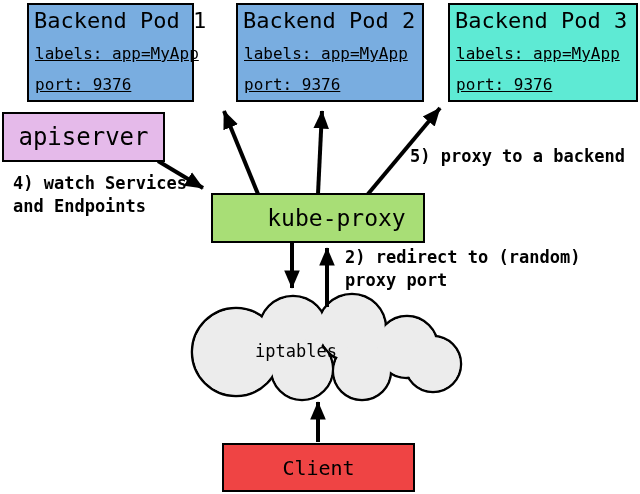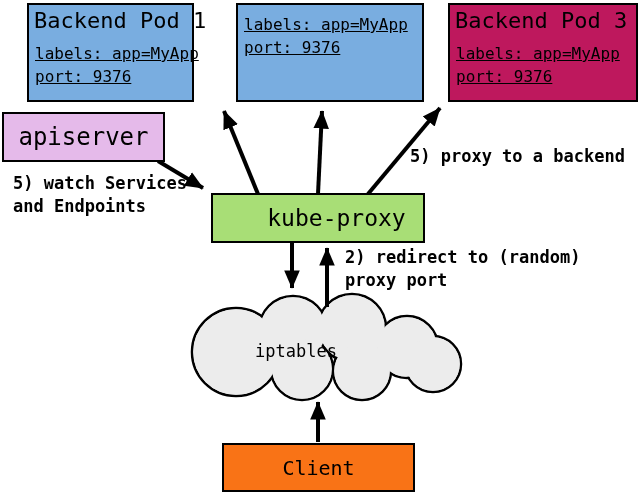--- a/index.html
+++ b/index.html
@@ -7,21 +7,21 @@
     position:relative;width:640px;height:494px;background:#ffffff;overflow:hidden;
     font-family:"DejaVu Sans Mono","Liberation Mono",monospace;color:#000;
   }
   .layer{position:absolute;left:0;top:0;z-index:1;}
   .box{
     position:absolute;box-sizing:border-box;border:2px solid #000;z-index:2;
   }
   .pod{width:167px;height:99px;}
   .pod .pod-title{font-size:22px;line-height:26px;margin:3px 0 0 5px;white-space:nowrap;}
   .pod .pod-line{font-size:16px;line-height:19px;margin:10px 0 0 6px;white-space:nowrap;text-decoration:underline;}
-  .pod .pod-line + .pod-line{margin-top:4px;}
+  .pod .pod-line + .pod-line{margin-top:12px;}
   .centered{display:flex;align-items:center;justify-content:center;}
   .apiserver{left:2px;top:112px;width:163px;height:50px;font-size:24px;}
   .kubeproxy{left:211px;top:193px;width:214px;height:50px;font-size:23px;}
   .client{left:222px;top:443px;width:193px;height:49px;font-size:20px;}
   .annotation{
     position:absolute;z-index:3;font-weight:bold;font-size:17px;line-height:23px;
     white-space:pre-line;
   }
   .cloud-label{
     position:absolute;z-index:3;left:255px;top:341px;width:130px;text-align:left;
@@ -77,43 +77,44 @@
     </g>
   </svg>
 
   <div class="box pod" style="left: 27px; top: 3px; background-color: rgb(121, 173, 224);">
     <div class="pod-title">Backend Pod 1</div>
     <div class="pod-line">labels: app=MyApp</div>
     <div class="pod-line">port: 9376</div>
   </div>
 
   <div class="box pod" style="left: 236px; top: 3px; width: 188px; background-color: rgb(121, 173, 224);">
+    <div class="pod-title">Backend Pod 2</div>
     <div class="pod-line">labels: app=MyApp</div>
     <div class="pod-line">port: 9376</div>
   </div>
 
-  <div class="box pod" style="left: 448px; top: 3px; width: 190px; background-color: #be185d;">
+  <div class="box pod" style="left: 448px; top: 3px; width: 190px; background-color: #5eead4;">
     <div class="pod-title">Backend Pod 3</div>
     <div class="pod-line">labels: app=MyApp</div>
     <div class="pod-line">port: 9376</div>
   </div>
 
   <div class="box centered apiserver" style="background-color: rgb(229, 186, 234);">
     <span>apiserver</span>
   </div>
 
   <div class="box centered kubeproxy" style="background-color: rgb(168, 222, 118); padding-left: 37px;">
     <span>kube-proxy</span>
   </div>
 
-  <div class="box centered client" style="background-color: #f97316;">
+  <div class="box centered client" style="background-color: #ef4444;">
     <span>Client</span>
   </div>
 
   <div class="cloud-label">iptables</div>
 
-  <div class="annotation step1">5) watch Services
+  <div class="annotation step1">4) watch Services
 and Endpoints</div>
   <div class="annotation step4">2) redirect to (random)
 proxy port</div>
   <div class="annotation step5">5) proxy to a backend</div>
 
 </div>
 
 </body></html>

